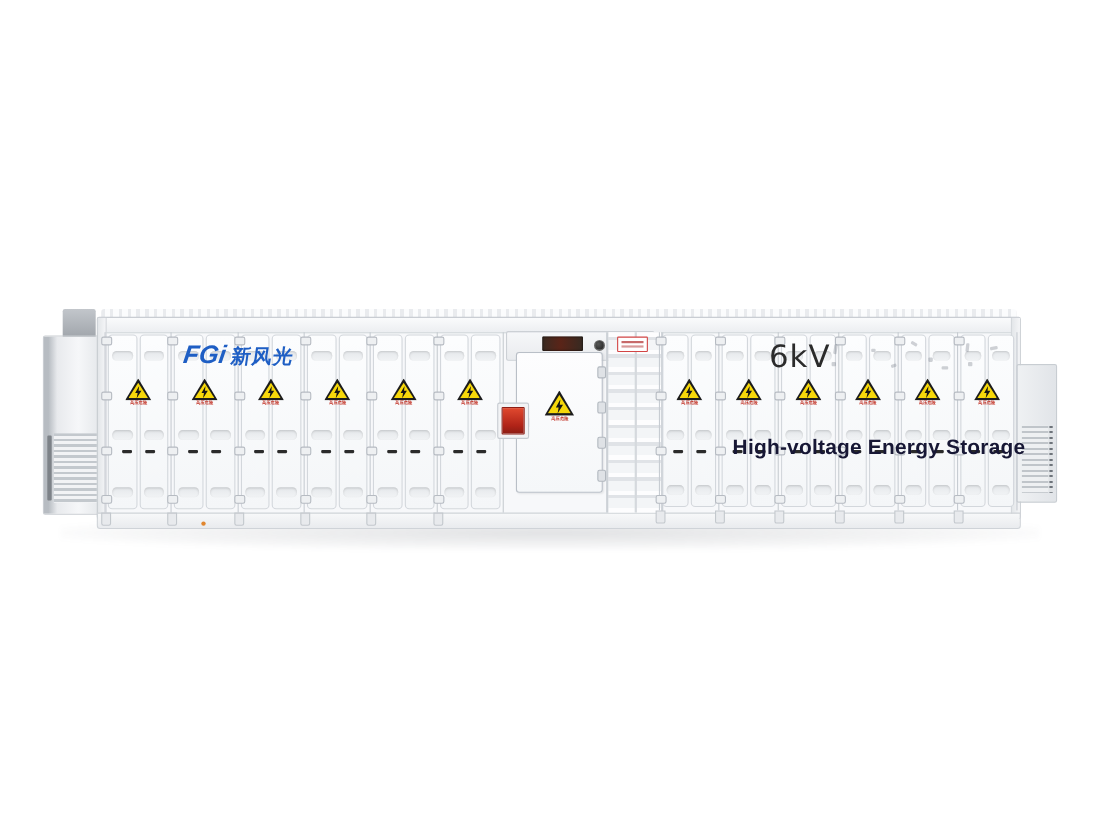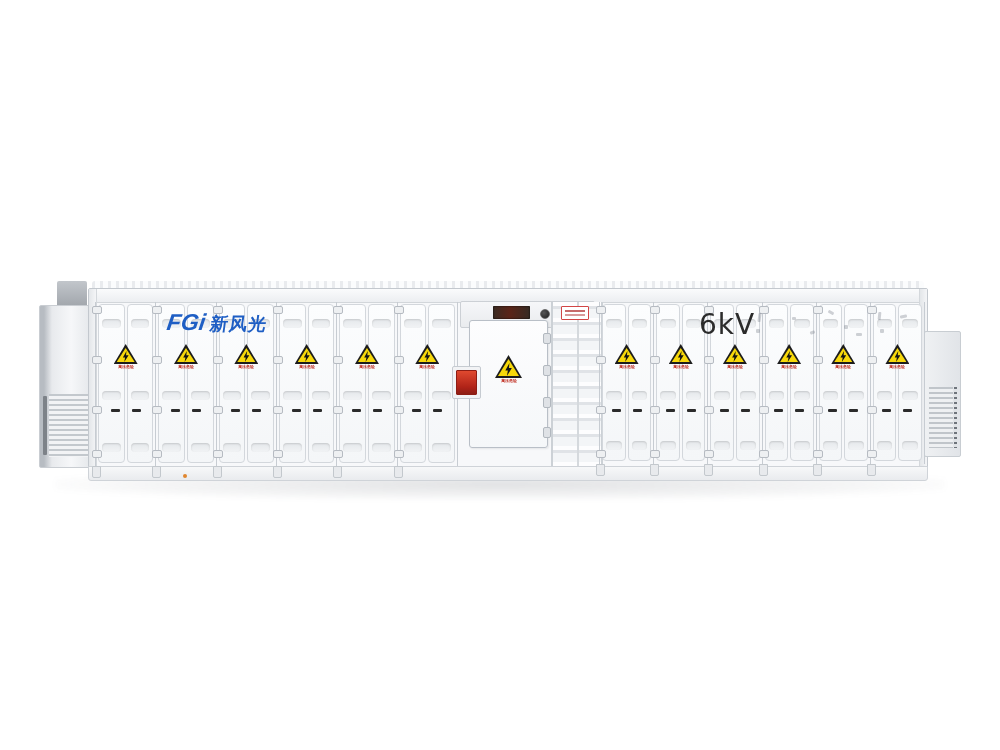--- a/index.html
+++ b/index.html
@@ -506,20 +506,21 @@
   </div>
 
   <div class="abs base-rail"></div>
   <div class="abs orange-dot"></div>
 
   <div class="abs logo">
     <span class="latin">FGi</span>
     <span class="cjk">新风光</span>
   </div>
   <div class="abs voltage">6kV</div>
+  <div class="abs title">High-voltage Energy Storage</div>
   <div class="abs remnants">
     <b></b>
       <b></b>
       <b></b>
       <b></b>
       <b></b>
       <b></b>
       <b></b>
       <b></b>
       <b></b>

